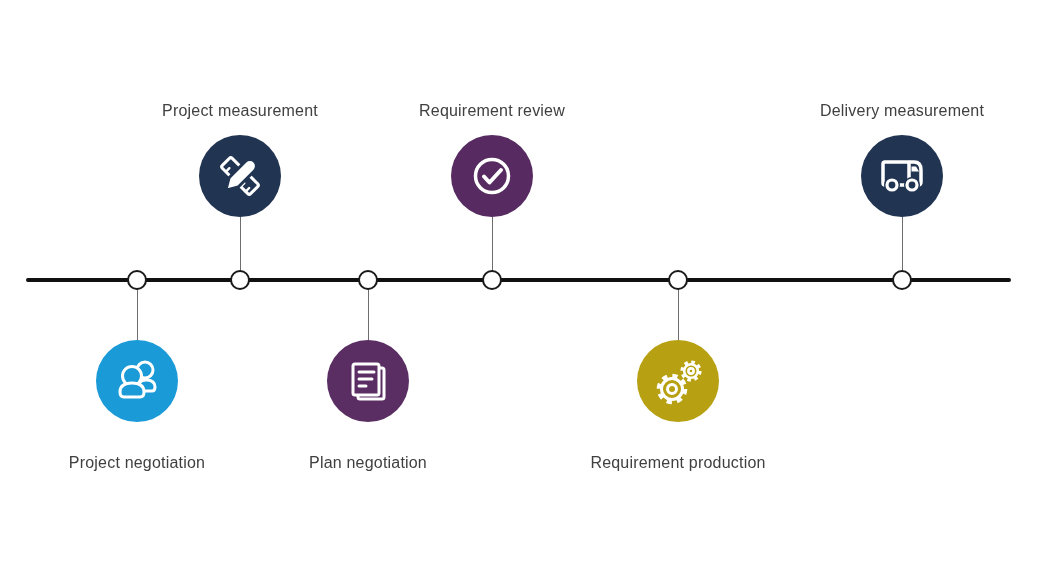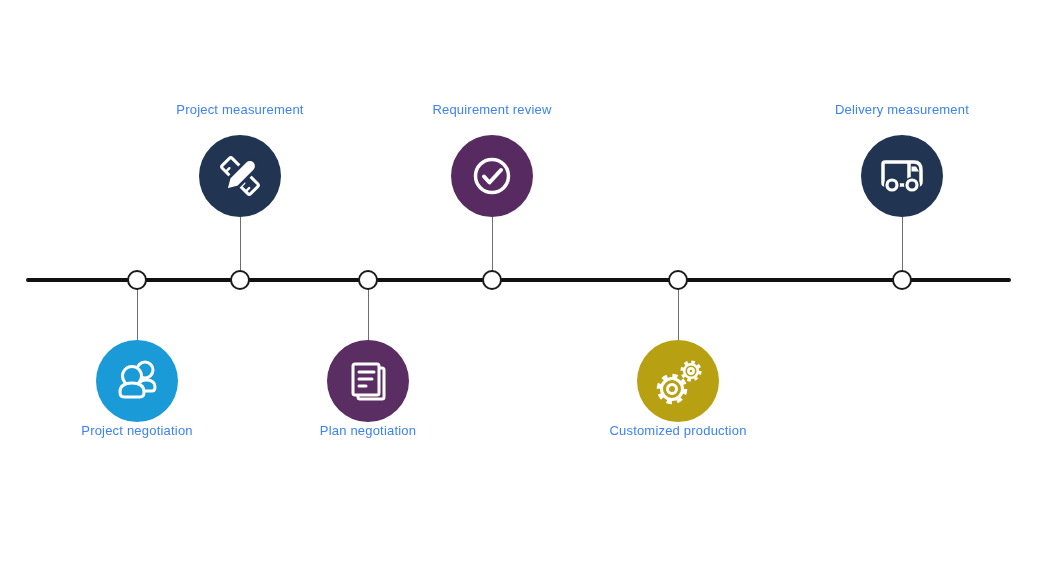--- a/index.html
+++ b/index.html
@@ -7,24 +7,24 @@
     position:relative; width:1060px; height:561px; background:#ffffff;
     font-family:"Liberation Sans", sans-serif; overflow:hidden;
   }
   .timeline-line {
     position:absolute; left:26px; top:278px; width:985px; height:4px;
     background:#111; border-radius:2px;
   }
   .step { position:absolute; top:0; width:0; height:100%; }
   .step-label {
     position:absolute; left:0; transform:translateX(-50%);
-    white-space:nowrap; font-size:13px; color:#3b82f6; letter-spacing:.2px;
+    white-space:nowrap; font-size:16px; color:#404040; letter-spacing:.2px;
   }
   .step.above .step-label { top:102px; }
-  .step.below .step-label { top:423px;text-align:center; }
+  .step.below .step-label { top:454px;text-align:center; }
   .connector { position:absolute; left:-0.5px; width:1px; background:#6e6e6e; }
   .step.above .connector { top:176px; height:104px; }
   .step.below .connector { top:280px; height:101px; }
   .bubble {
     position:absolute; left:-41px; width:82px; height:82px; border-radius:50%;
     background:var(--c); display:flex; align-items:center; justify-content:center;
   }
   .step.above .bubble { top:135px; }
   .step.below .bubble { top:340px; }
   .node {
@@ -104,21 +104,21 @@
     <div class="bubble">
       <svg class="icon" width="48" height="48" viewBox="-24 -24 48 48">
         <circle cx="13" cy="-10" r="8.6" fill="none" stroke="#fff" stroke-width="4" stroke-dasharray="3.377 3.378"></circle>
         <circle cx="13" cy="-10" r="6.8" fill="var(--c)" stroke="#fff" stroke-width="2.6"></circle>
         <circle class="s" cx="13" cy="-10" r="2.6" stroke-width="2.6"></circle>
         <circle cx="-6" cy="8" r="13" fill="none" stroke="#fff" stroke-width="4.6" stroke-dasharray="5.105 5.105"></circle>
         <circle cx="-6" cy="8" r="10.5" fill="var(--c)" stroke="#fff" stroke-width="3"></circle>
         <circle class="s" cx="-6" cy="8" r="4.5" stroke-width="3"></circle>
       </svg>
     </div>
-    <div class="step-label">Customized production</div>
+    <div class="step-label">Requirement production</div>
   </div>
 
   <div class="step above" style="left: 902px; --c: #213452;">
     <div class="node" style="background: rgb(255, 255, 255); border-color: rgb(26, 26, 26);"></div>
     <div class="connector" style="background: rgb(110, 110, 110);"></div>
     <div class="bubble">
       <svg class="icon" width="48" height="48" viewBox="-24 -24 48 48">
         <rect class="s" x="-19" y="-14" width="26" height="23" rx="2" stroke-width="3.5"></rect>
         <path class="s" d="M 7 -14 H 12 Q 19 -14 19 -6 V 6 Q 19 9 16 9 H 7" stroke-width="3.5"></path>
         <path d="M 9.5 -9.5 h 4.5 l 3 5 h -7.5 z" fill="#fff"></path>

